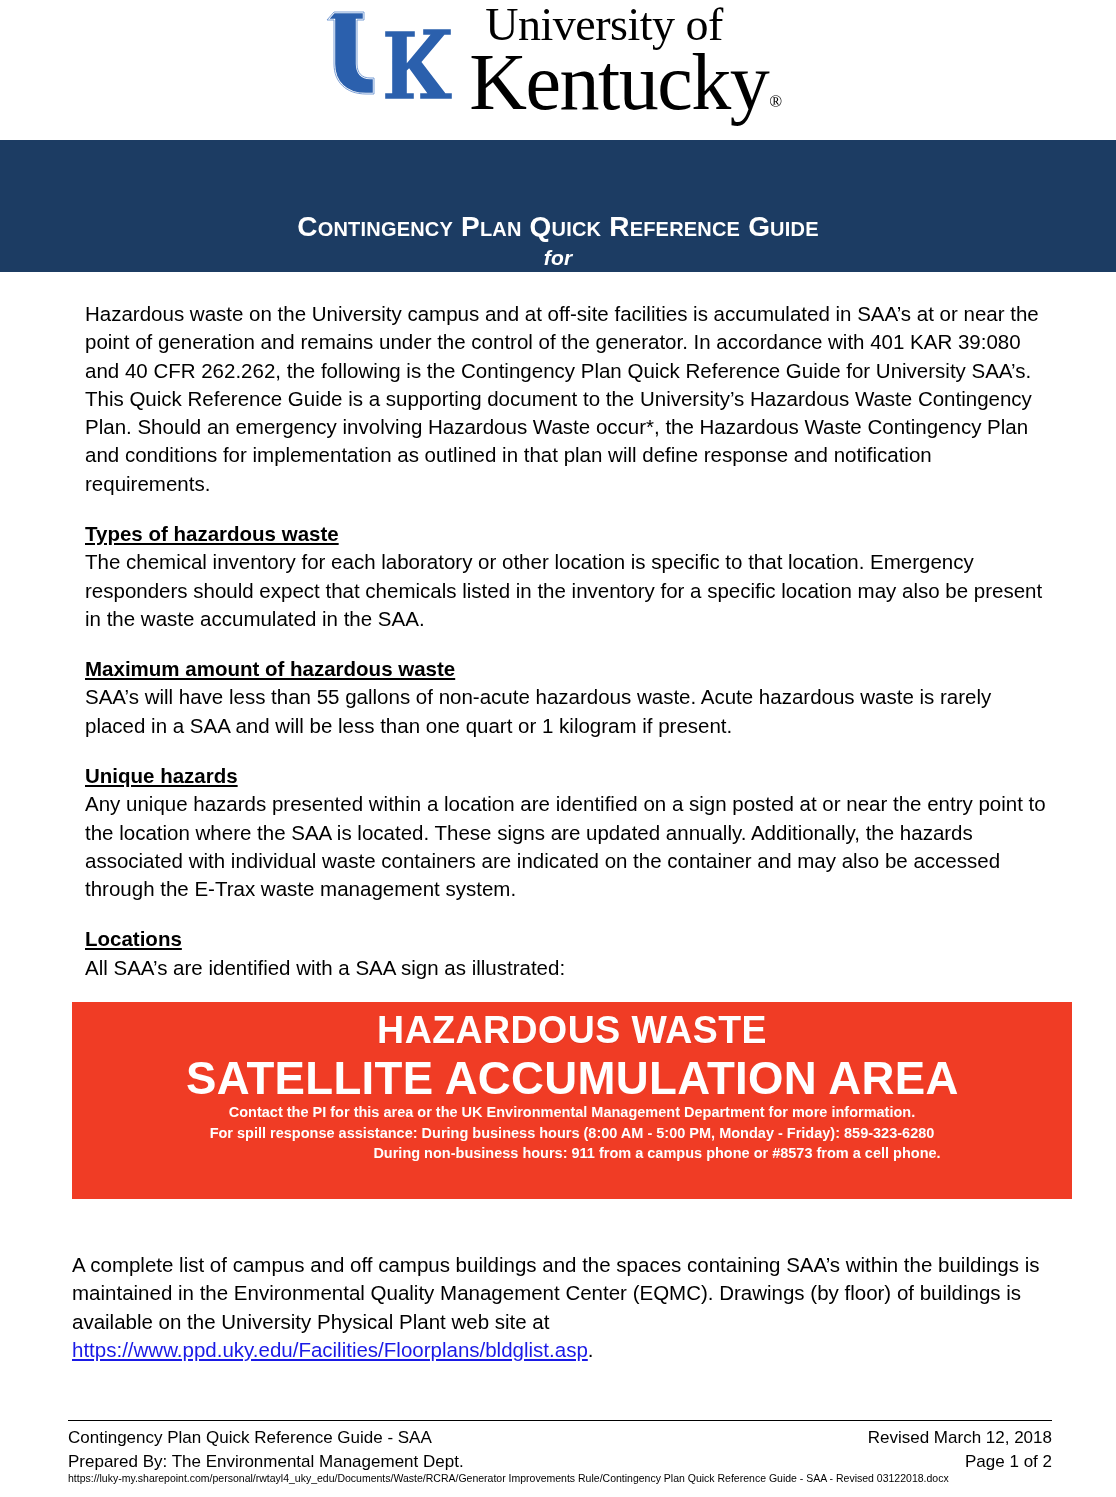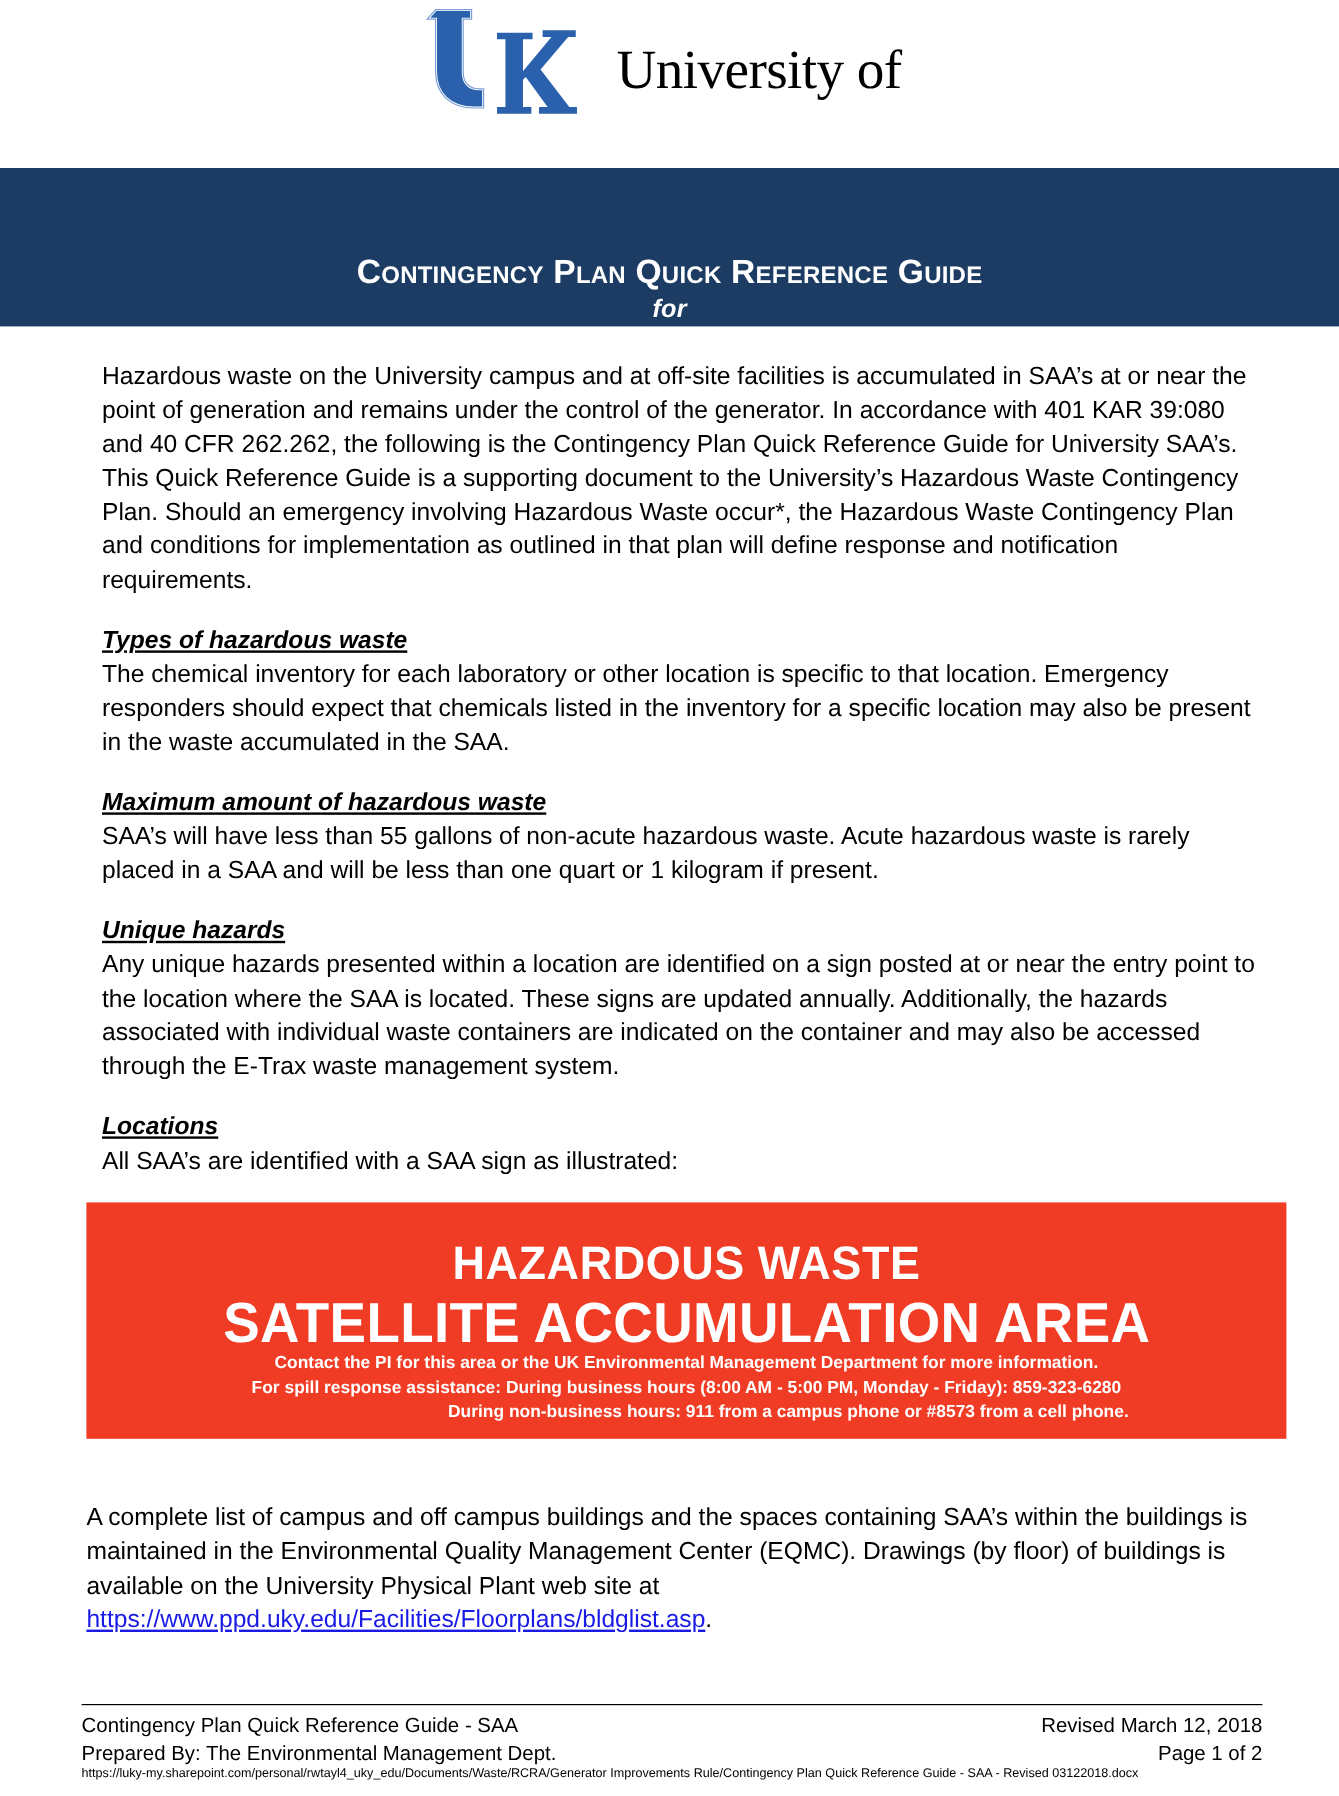--- a/index.html
+++ b/index.html
@@ -116,36 +116,36 @@
     height: 22px;
   }
   h2.section-head {
     font-size: 20.5px;
     font-weight: bold;
     text-decoration: underline;
     margin: 0;
     line-height: 1.38;
     display: inline-block;
   }
-  .head-wrap { line-height: 1.38; font-style: italic; }
+  .head-wrap { line-height: 1.38; }
 
   
   .sign {
     position: absolute;
     left: 72px;
     top: 1002px;
     width: 1000px;
     height: 197px;
     background: #f03c25;
     box-sizing: border-box;
     display: flex;
     flex-direction: column;
     justify-content: flex-start;
     align-items: center;
-    padding-top: 32px;
+    padding-top: 8px;
     overflow: hidden;
   }
   .sign-l1 {
     color: #ffffff;
     font-weight: bold;
     font-size: 39px;
     letter-spacing: 0.5px;
     line-height: 1.05;
     transform: scaleX(0.96);
     text-shadow: 0 1px 0 rgba(0,0,0,0.08);
@@ -229,20 +229,21 @@
         <path d="M10 4 h30 v8 h-7 v44 c0 9 5 14 13 14 h4 v16 h-8 C22 86 10 74 10 56 V12 h-7 z" transform="translate(4,2)"></path>
 
         <path d="M60 22 h32 v8 h-8 v22 l20 -24 h-6 v-8 h30 v8 h-7 l-22 26 l23 30 h7 v8 h-34 v-8 h6 l-16 -22 l-1 1 v21 h7 v8 h-31 v-8 h7 V30 h-7 z" transform="translate(4,2)"></path>
       </g>
       <g fill="none" stroke="#6b93d0" stroke-width="1" opacity="0.9">
         <path d="M14 6 h30 v8 h-7 v44 c0 9 5 14 13 14 h4 v16 h-8 C26 88 14 76 14 58 V14 h-7 z"></path>
       </g>
     </svg>
     <div class="wordmark">
       <span class="l1">University of</span>
+      <span class="l2"><span>Kentucky</span><span class="reg">®</span></span>
     </div>
   </div>
 </div>
 
 <div class="banner">
   <div class="banner-line sc">Contingency Plan Quick Reference Guide</div>
   <div class="banner-line banner-for">for</div>
 </div>
 
 <div class="content">

